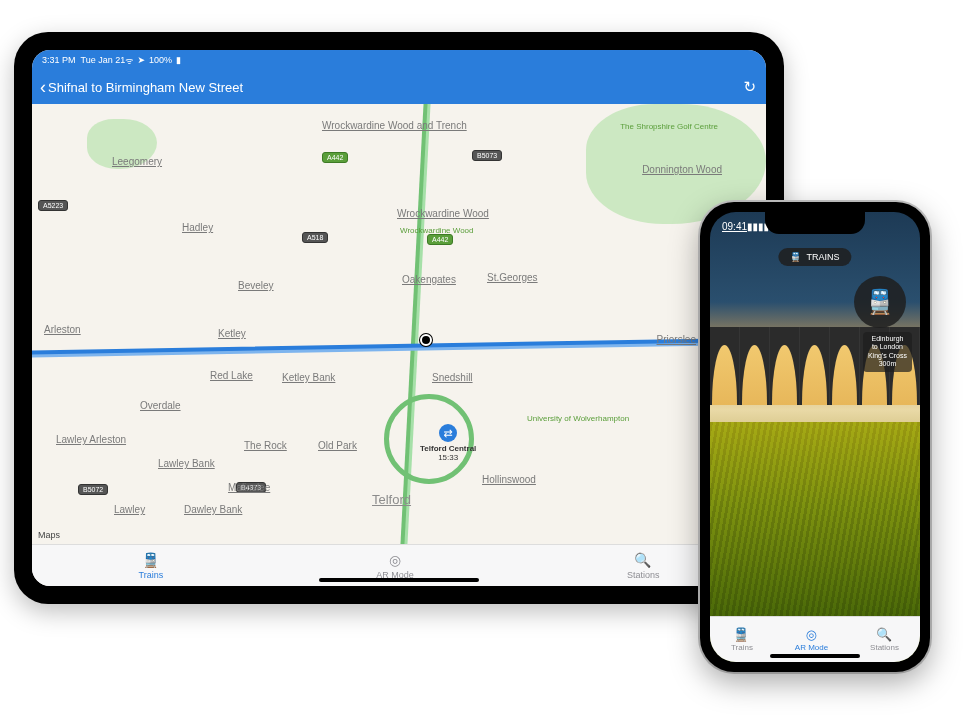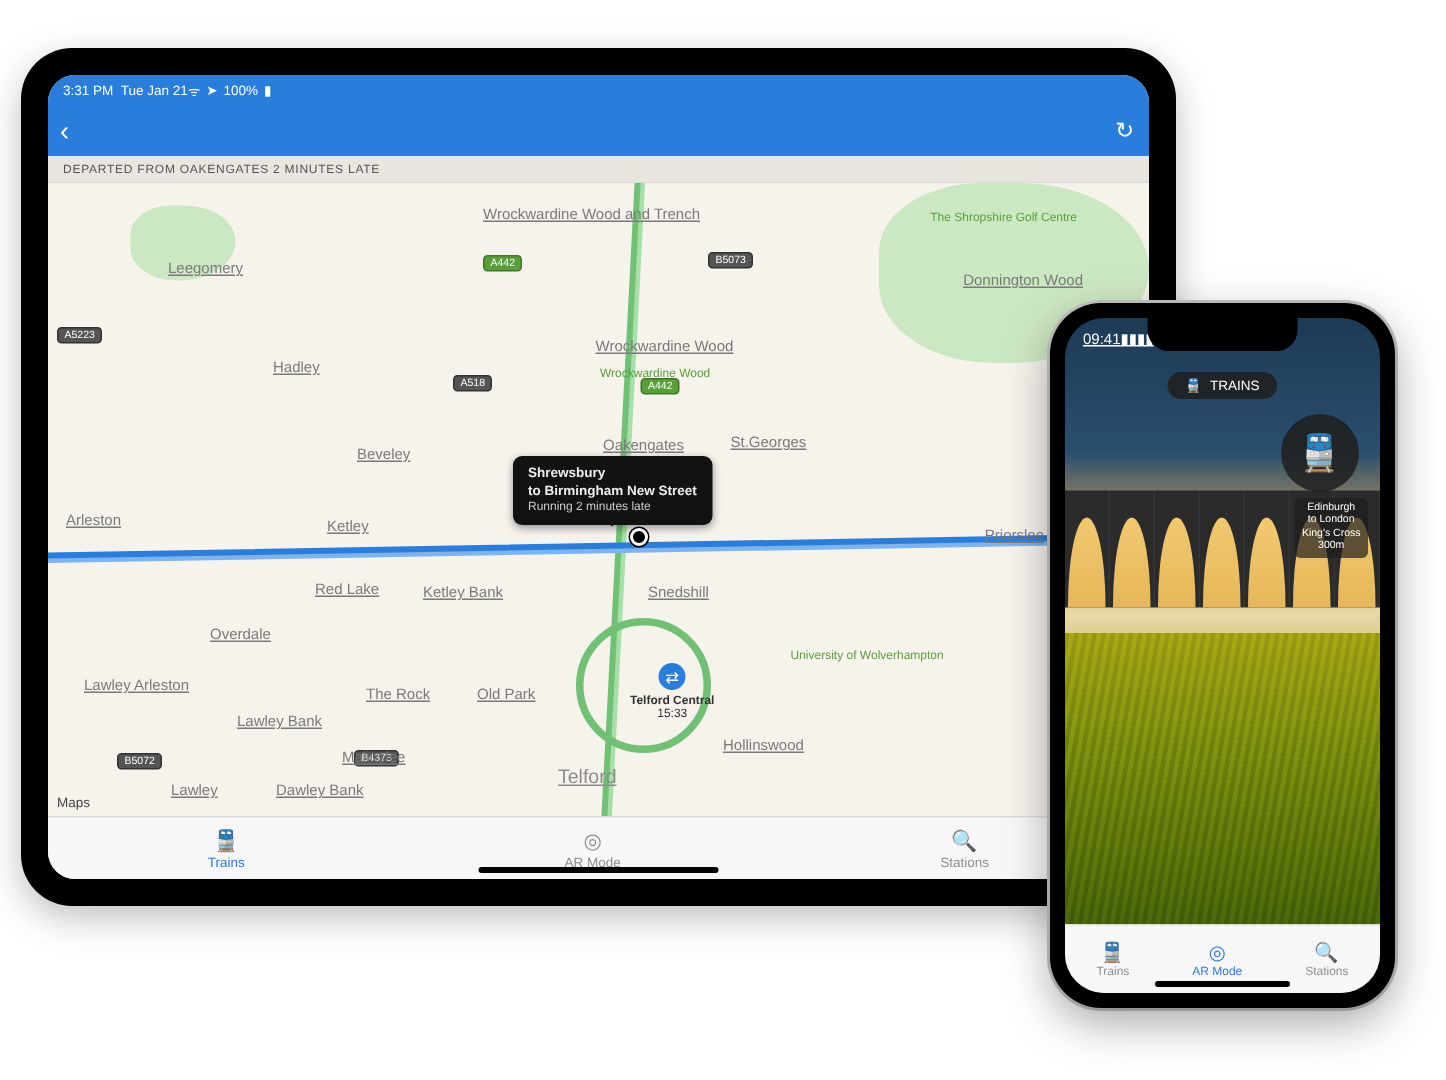--- a/index.html
+++ b/index.html
@@ -294,25 +294,25 @@
         <span>ᯤ</span>
         <span>➤</span>
         <span>100%</span>
         <span>▮</span>
       </span>
     </div>
 
     <div class="ipad-navbar">
       <div class="back-btn">
         <span class="chevron-left">‹</span>
+        <span>Shifnal to Birmingham New Street</span>
       </div>
       <span class="refresh-btn">↻</span>
     </div>
 
-    <div class="banner">DEPARTED FROM OAKENGATES 2 MINUTES LATE</div>
 
     <div class="map-area">
       <div class="park park1"></div>
       <div class="park park2"></div>
 
       <div class="a-road-v"></div>
       <div class="a-road-v2"></div>
       <div class="motorway"></div>
       <div class="motorway2"></div>
       <div class="ring"></div>
@@ -350,25 +350,20 @@
       <span class="place" style="left:196px;top:378px">Malinslee</span>
       <span class="place" style="left:212px;top:336px">The Rock</span>
       <span class="place" style="left:286px;top:336px">Old Park</span>
       <span class="place big" style="left:340px;top:388px">Telford</span>
       <span class="place" style="left:450px;top:370px">Hollinswood</span>
 
       <span class="poi" style="right:48px;top:18px">The Shropshire Golf Centre</span>
       <span class="poi" style="left:368px;top:122px">Wrockwardine Wood</span>
       <span class="poi" style="left:495px;top:310px">University of Wolverhampton</span>
 
-      <div class="callout">
-        <div class="c-title">Shrewsbury</div>
-        <div class="c-title">to Birmingham New Street</div>
-        <div class="c-sub">Running 2 minutes late</div>
-      </div>
       <div class="train-dot"></div>
 
       <div class="station">
         <div class="station-pin">⇄</div>
         <b>Telford Central</b>
         <span>15:33</span>
       </div>
 
       <span class="maps-attrib"><span></span><span>Maps</span></span>
     </div>

